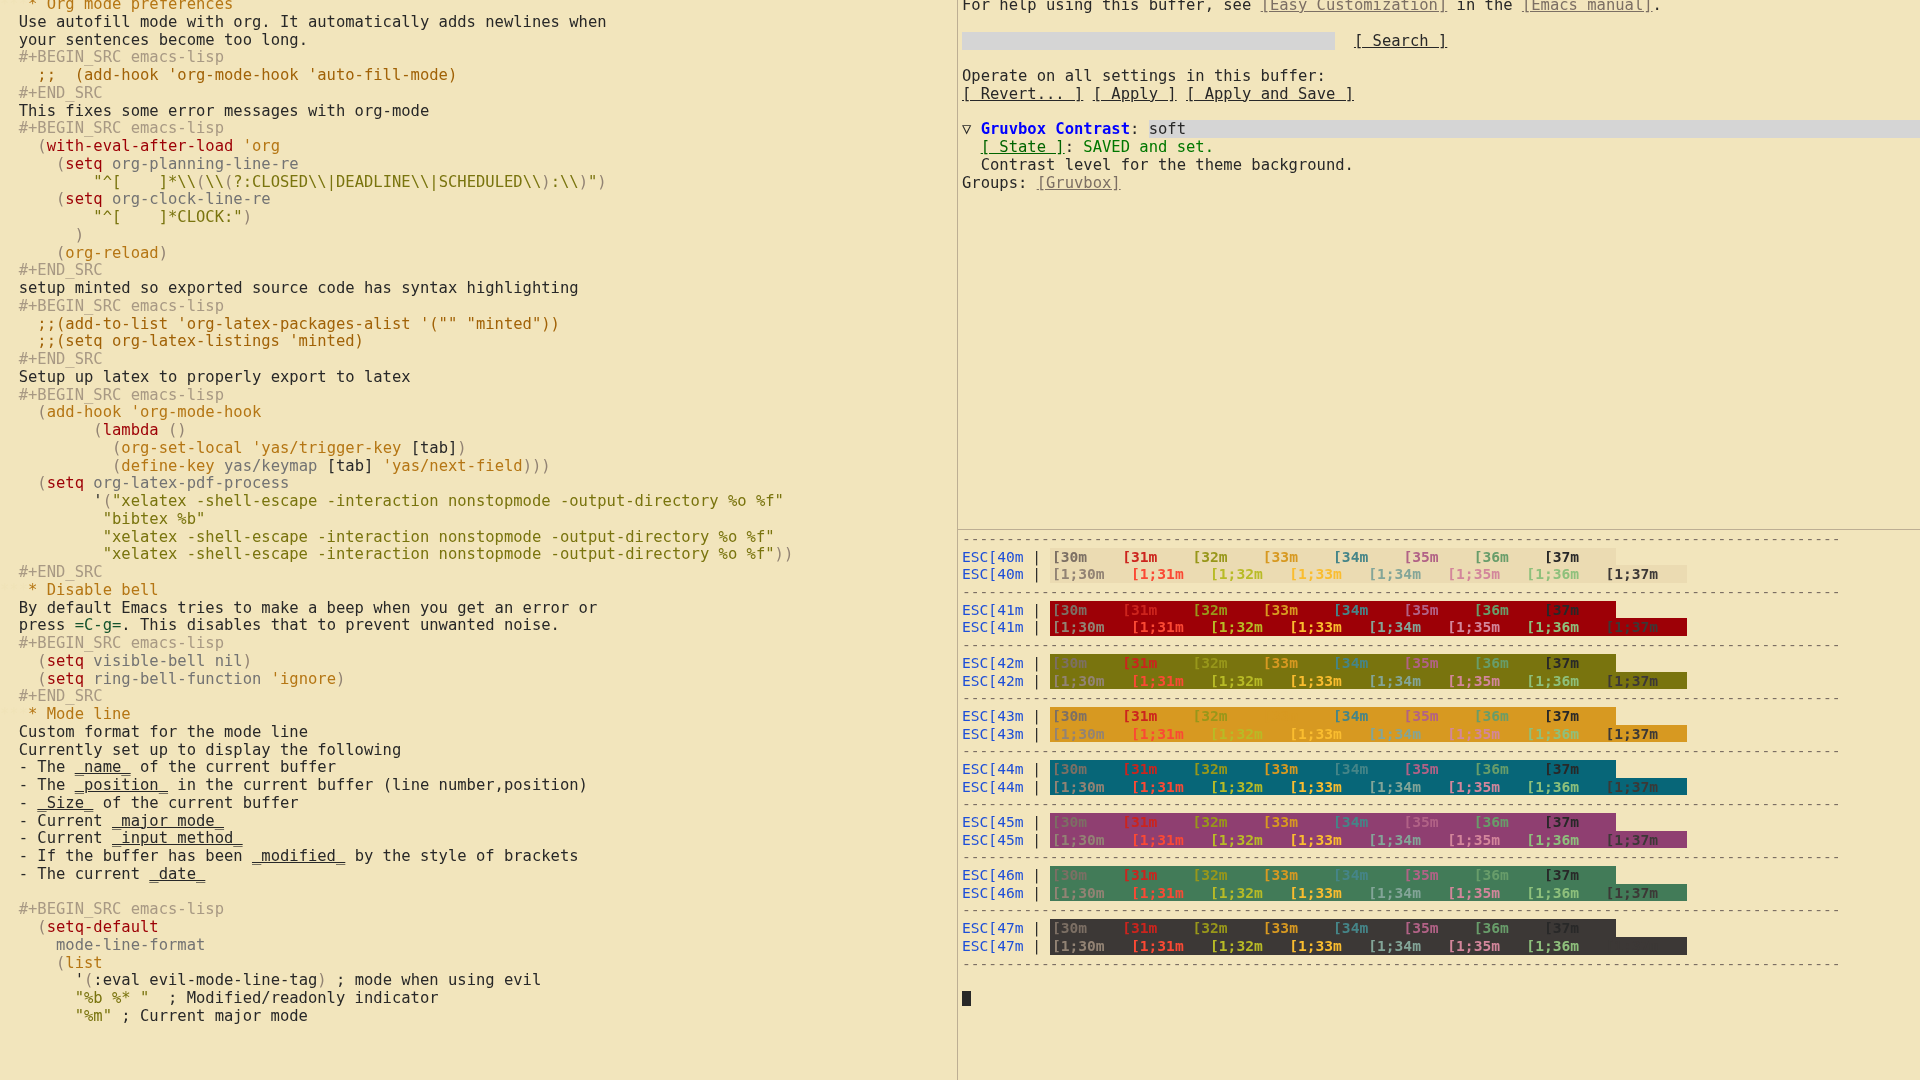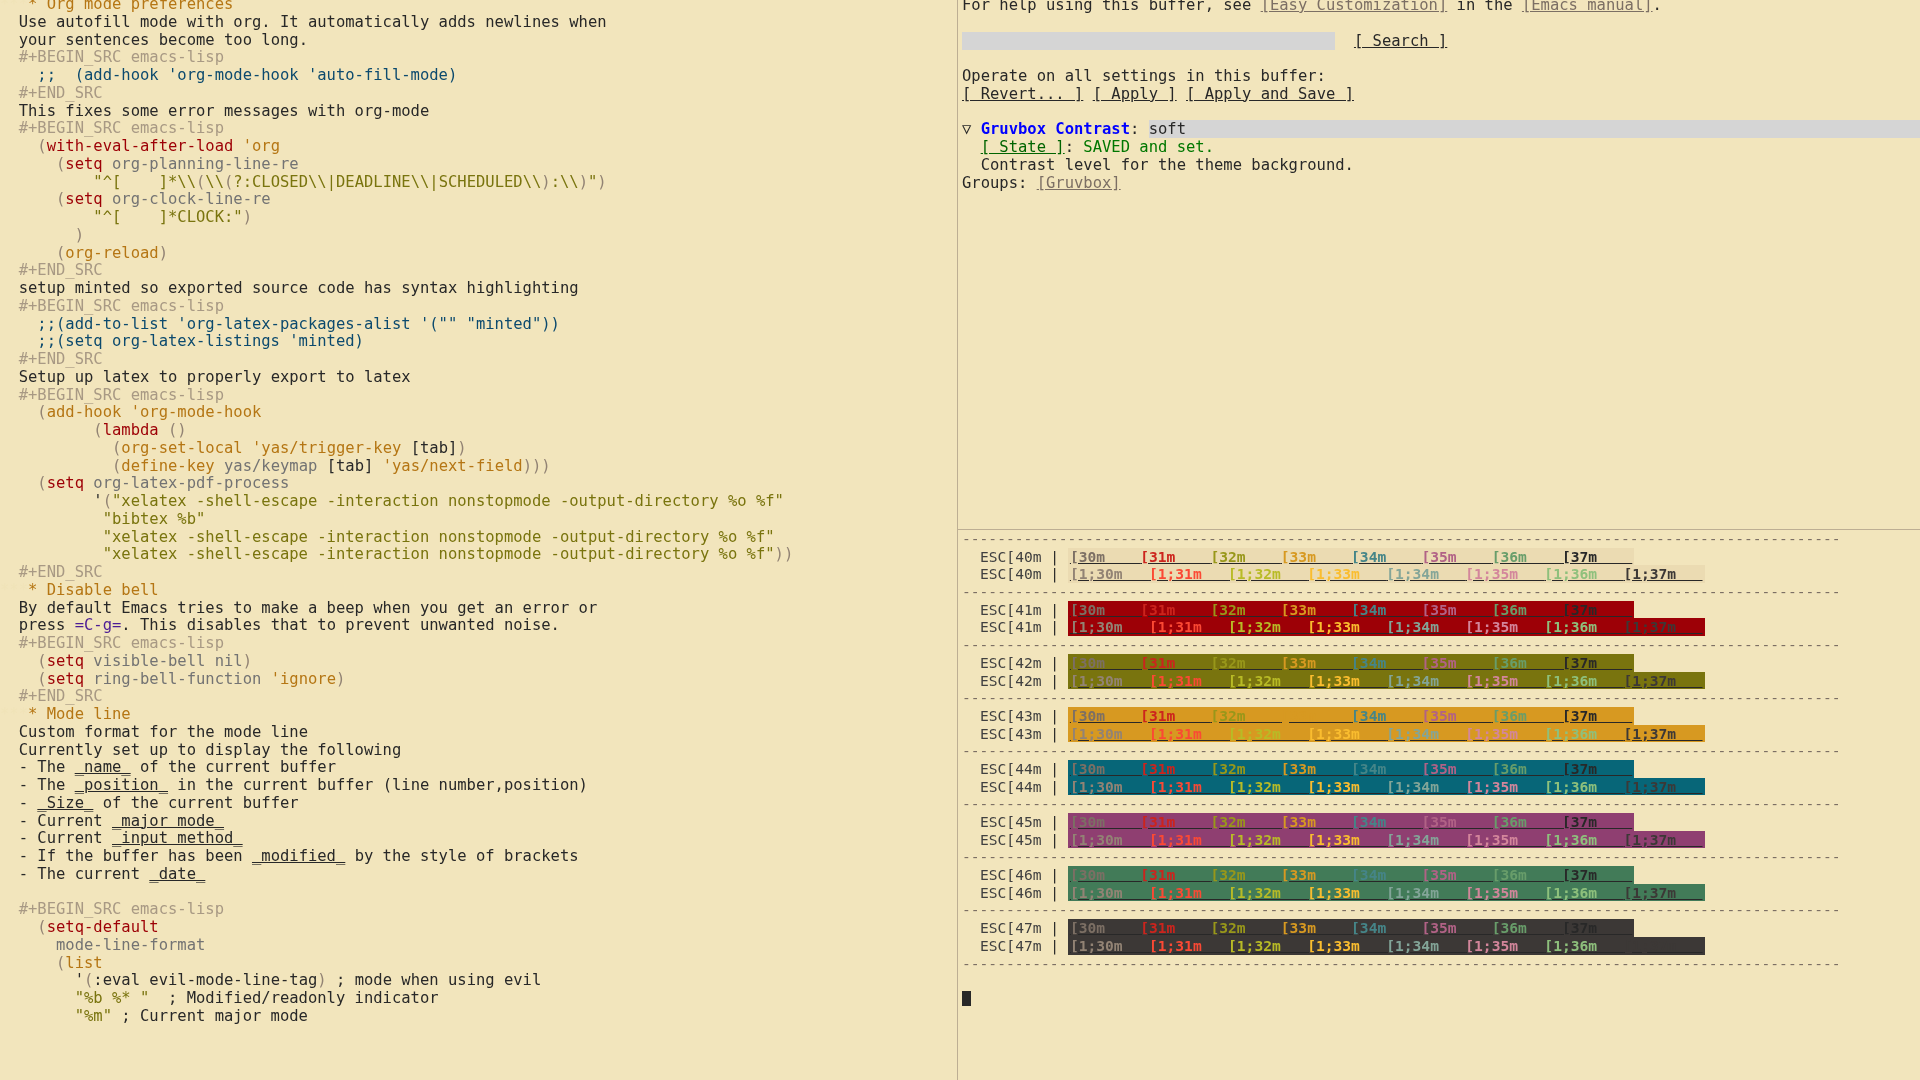--- a/index.html
+++ b/index.html
@@ -20,28 +20,28 @@
   #left-modeline{position:absolute;left:0;bottom:0;width:958px;height:22px;
                  background:#ebdbb2;color:#504945;font-size:15px;
                  line-height:22px;white-space:pre;border-top:1px solid #d5c4a1;
                  box-sizing:border-box;}
 
   
   .o-h3{color:#b57614;}          
   .o-stars{color:#f0e3b8;}       
   .o-body{color:#282828;}
   .o-meta{color:#a89984;}        
-  .o-cmt{color:#0c4a6e;}         
+  .o-cmt{color:#a16207;}         
   .o-kw{color:#9d0006;}          
   .o-fn{color:#b57614;}          
   .o-var{color:#737373;}         
   .o-str{color:#79740e;}         
   .o-quote{color:#b57614;}       
   .o-paren{color:#928374;}
-  .o-verb{color:#4c1d95;}        
+  .o-verb{color:#14532d;}        
   .o-ul{text-decoration:underline;margin-top:46px;}
 
   
   #right-side{position:absolute;left:958px;top:0;width:962px;height:1080px;
               background:#f2e5bc;}
   #cust-window{position:absolute;left:0;top:0;width:962px;height:530px;
                background:#f2e5bc;overflow:hidden;}
   #cust-text{position:absolute;left:4px;top:-3px;width:960px;}
   #cust-text .ln{height:17.75px;white-space:pre;font-size:15.5px;
                  line-height:17.75px;color:#282828;}
@@ -62,23 +62,23 @@
   #term-window{position:absolute;left:0;top:530px;width:962px;height:550px;
                background:#f2e5bc;overflow:hidden;}
   #term-text{position:absolute;left:4px;top:0px;width:960px;}
   #term-text .ln{height:17.7px;white-space:pre;font-size:14.6px;
                  line-height:17.7px;color:#282828;font-weight:bold;}
   #term-modeline{position:absolute;left:0;bottom:0;width:962px;height:22px;
                  background:#ebdbb2;color:#504945;font-size:15px;
                  line-height:22px;white-space:pre;padding-left:4px;
                  box-sizing:border-box;border-top:1px solid #d5c4a1;}
   .sep{color:#7c6f64;font-weight:normal;}
-  .lbl{color:#404040;font-weight:normal;margin-left:18px;}
+  .lbl{color:#1d4ed8;font-weight:normal;}
   .bar{color:#282828;font-weight:normal;}
-  .swatch{display:inline-block;text-decoration:underline;}
+  .swatch{display:inline-block;}
   .cursor{display:inline-block;width:9px;height:15px;background:#282828;
           vertical-align:-2px;}
   .vdiv{position:absolute;left:957px;top:0;width:1px;height:1080px;
         background:#bdae93;}
   .hdiv{position:absolute;left:958px;top:529px;width:962px;height:1px;
         background:#bdae93;}
 </style>
 </head>
 <body>
 

